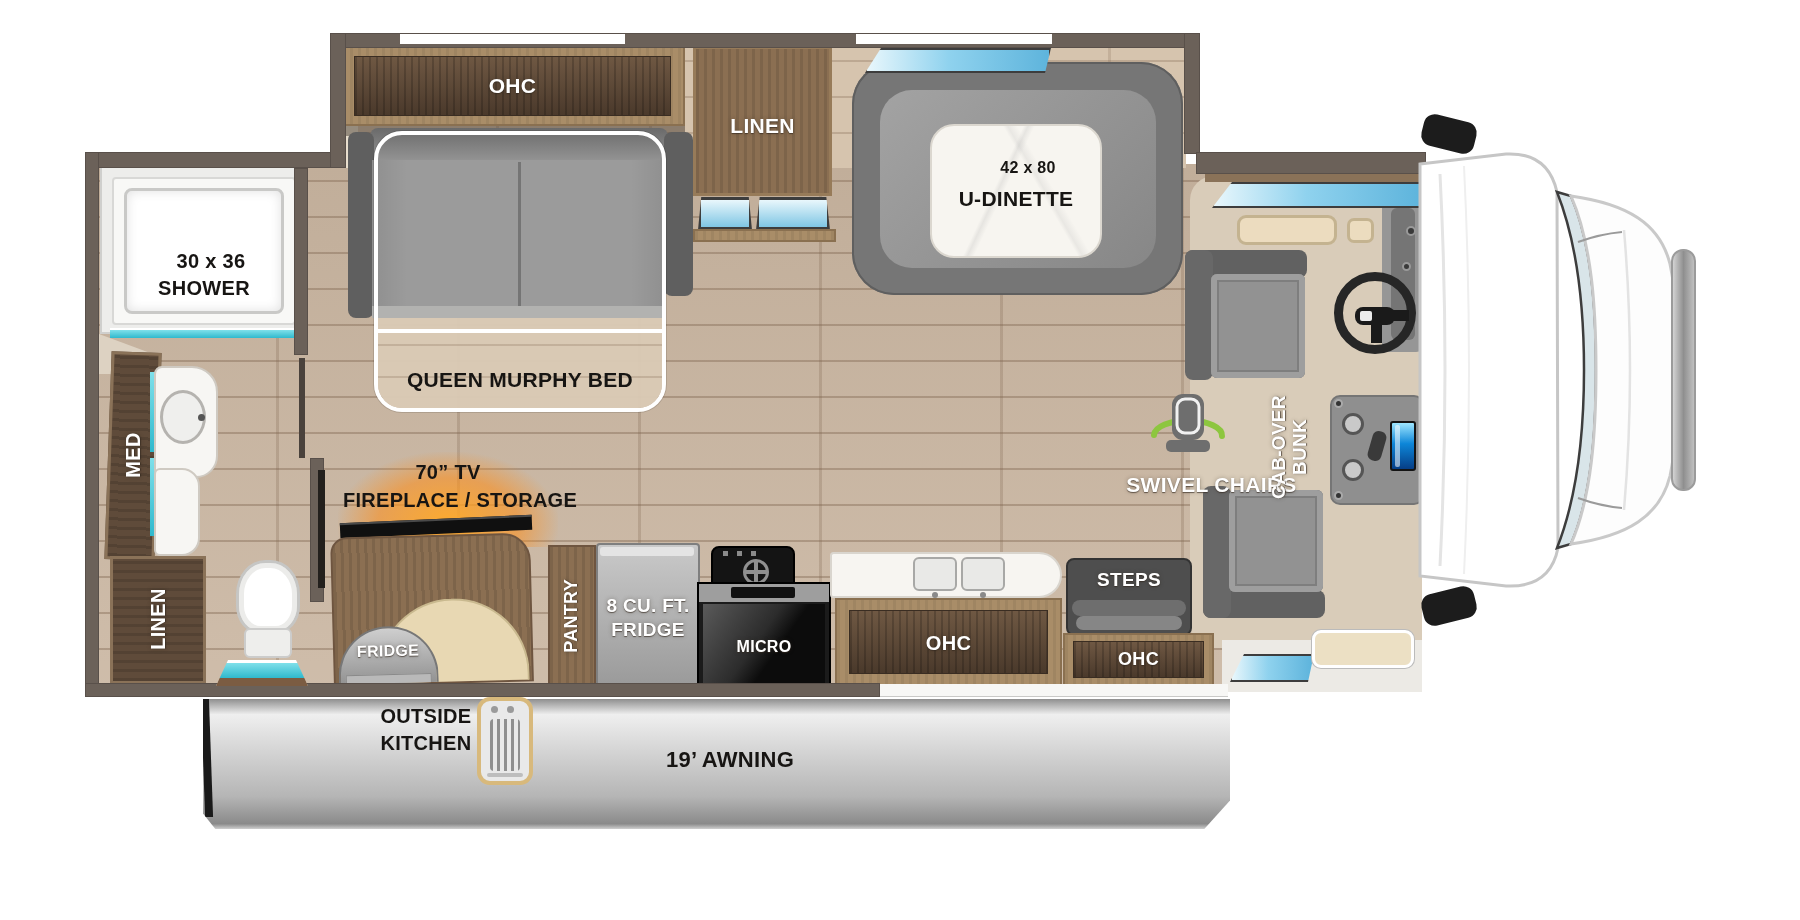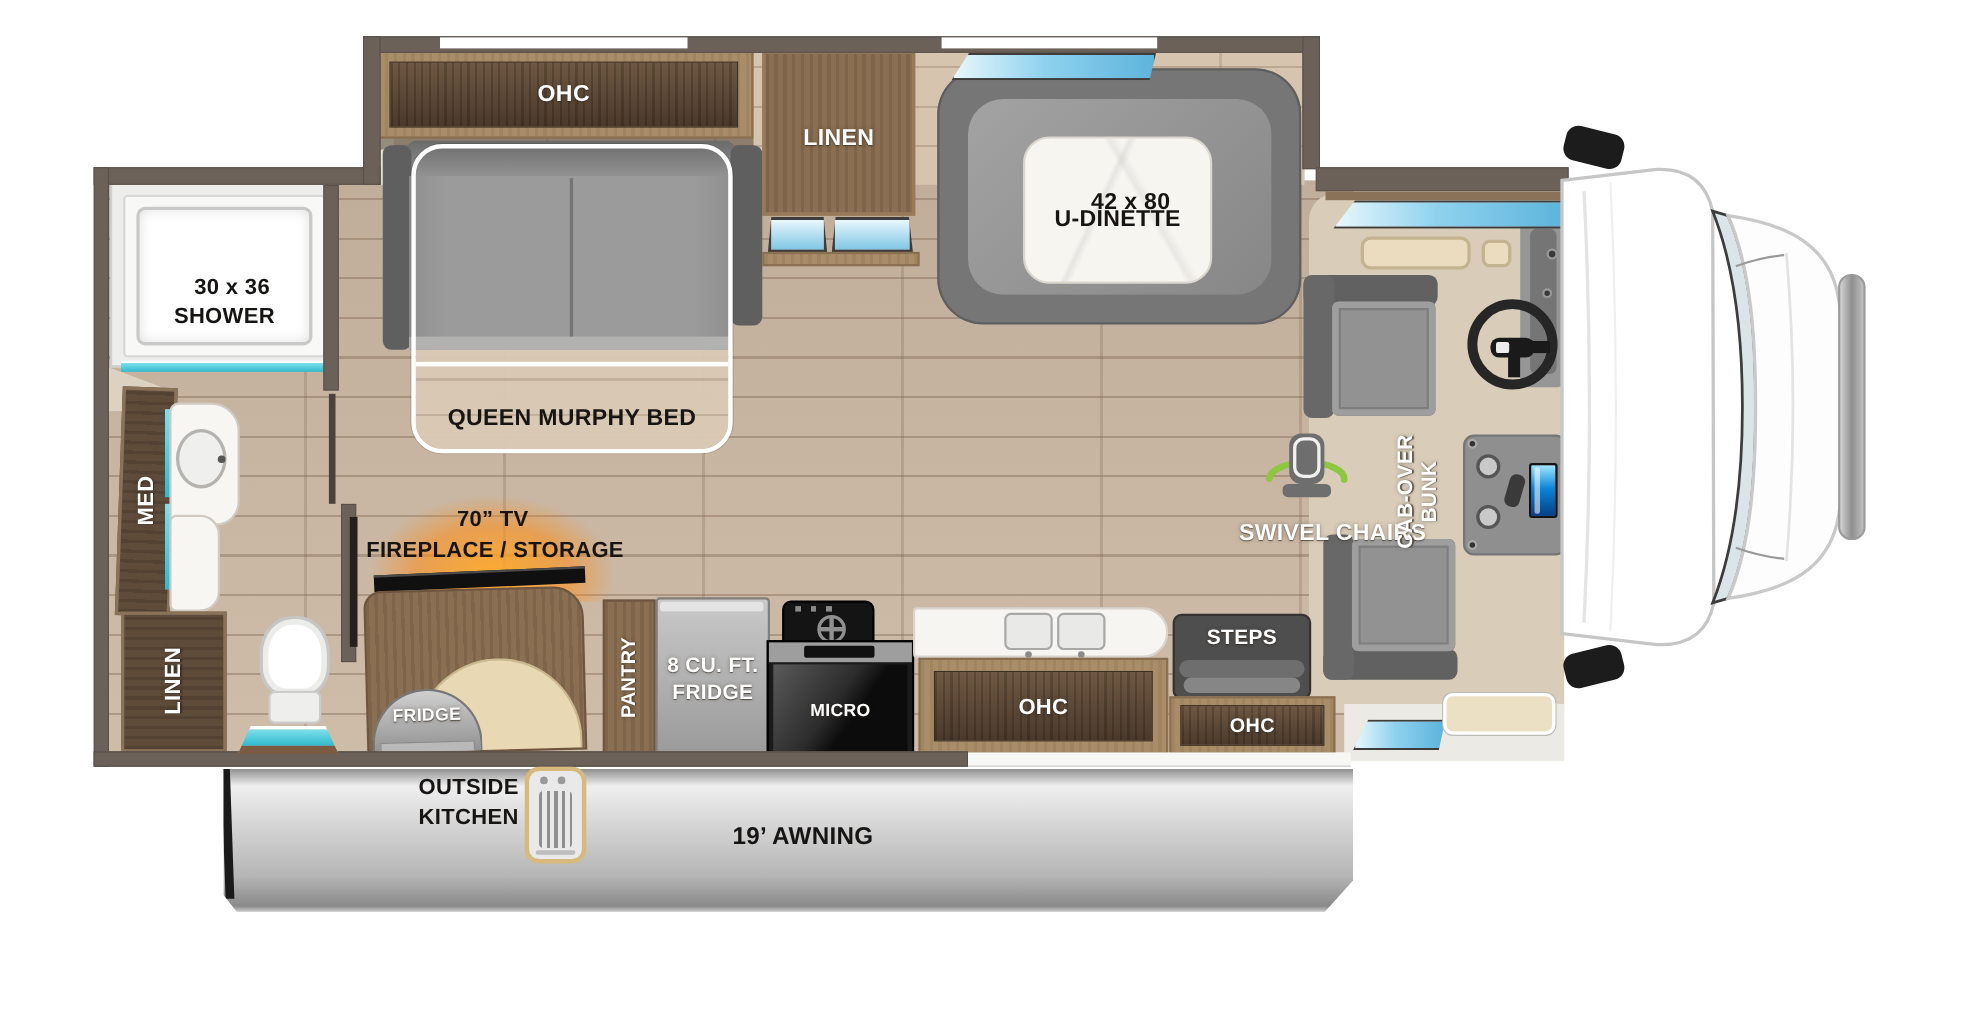--- a/index.html
+++ b/index.html
@@ -106,26 +106,26 @@
 
   <div class="midwood" style="left:693px;top:46px;width:139px;height:150px;border:3px solid #977b59;"></div>
   <div class="lblw" style="left:693px;top:114px;width:139px;font-size:21px;">LINEN</div>
   <div class="glass-v" style="left:698px;top:197px;width:54px;height:33px;clip-path:polygon(6% 0,94% 0,100% 100%,0 100%);border:3px solid #3d3d3d;"></div>
   <div class="glass-v" style="left:756px;top:197px;width:74px;height:33px;clip-path:polygon(5% 0,95% 0,100% 100%,0 100%);border:3px solid #3d3d3d;"></div>
   <div class="cabinet" style="left:693px;top:229px;width:143px;height:13px;"></div>
 
   <div style="left:852px;top:62px;width:331px;height:233px;background:#767676;border-radius:42px;box-shadow:inset 0 0 0 2px #5f5f5f;"></div>
   <div style="left:880px;top:90px;width:276px;height:178px;background:#969696;border-radius:32px;background-image:linear-gradient(135deg,rgba(255,255,255,.12),rgba(0,0,0,.10));"></div>
   <div style="left:930px;top:124px;width:172px;height:134px;background:#f7f5f0;border:2px solid #dbd7cf;border-radius:24px;background-image:linear-gradient(115deg,rgba(170,170,170,0) 40%,rgba(170,170,170,.22) 42%,rgba(170,170,170,0) 45%),linear-gradient(60deg,rgba(170,170,170,0) 60%,rgba(170,170,170,.18) 62%,rgba(170,170,170,0) 66%);"></div>
-  <div class="lbl" style="left:930px;top:172px;width:196px;font-size:21px;">42 x 80</div>
+  <div class="lbl" style="left:930px;top:159px;width:196px;font-size:16px;">42 x 80</div>
   <div class="lbl" style="left:930px;top:187px;width:172px;font-size:21px;">U-DINETTE</div>
 
   <div style="left:338px;top:452px;width:220px;height:95px;background:radial-gradient(ellipse at 50% 75%, rgba(255,170,40,.95), rgba(255,140,20,.55) 45%, rgba(255,170,40,0) 72%);"></div>
   <div class="lbl" style="left:348px;top:461px;width:200px;font-size:20px;">70” TV</div>
-  <div class="lbl" style="left:310px;top:489px;width:280px;font-size:20px;">FIREPLACE / STORAGE</div>
+  <div class="lbl" style="left:320px;top:489px;width:280px;font-size:20px;">FIREPLACE / STORAGE</div>
   <div style="left:340px;top:519px;width:192px;height:15px;background:#101010;border-top:2px solid #4a4a4a;transform:rotate(-2.5deg);"></div>
   <div class="midwood" style="left:332px;top:535px;width:200px;height:149px;border-radius:16px 28px 0 0;transform:rotate(-1.5deg);overflow:hidden;">
     <div style="left:42px;top:62px;width:152px;height:90px;background:#e8d8b3;border:2px solid #c9b98f;border-bottom:none;border-radius:78px 78px 0 0;"></div>
     <div style="left:3px;top:88px;width:100px;height:60px;background:linear-gradient(180deg,#cfcfcf,#8f8f8f);border:2px solid #777;border-bottom:none;border-radius:50px 50px 0 0;"></div>
     <div class="lblw" style="left:3px;top:104px;width:100px;font-size:16px;">FRIDGE</div>
     <div style="left:10px;top:136px;width:86px;height:11px;background:#b9b9b9;border:1px solid #8a8a8a;"></div>
   </div>
 
   <div class="midwood" style="left:548px;top:545px;width:48px;height:143px;"></div>
   <div class="lblw vert" style="left:512px;top:606px;width:120px;font-size:18px;">PANTRY</div>

